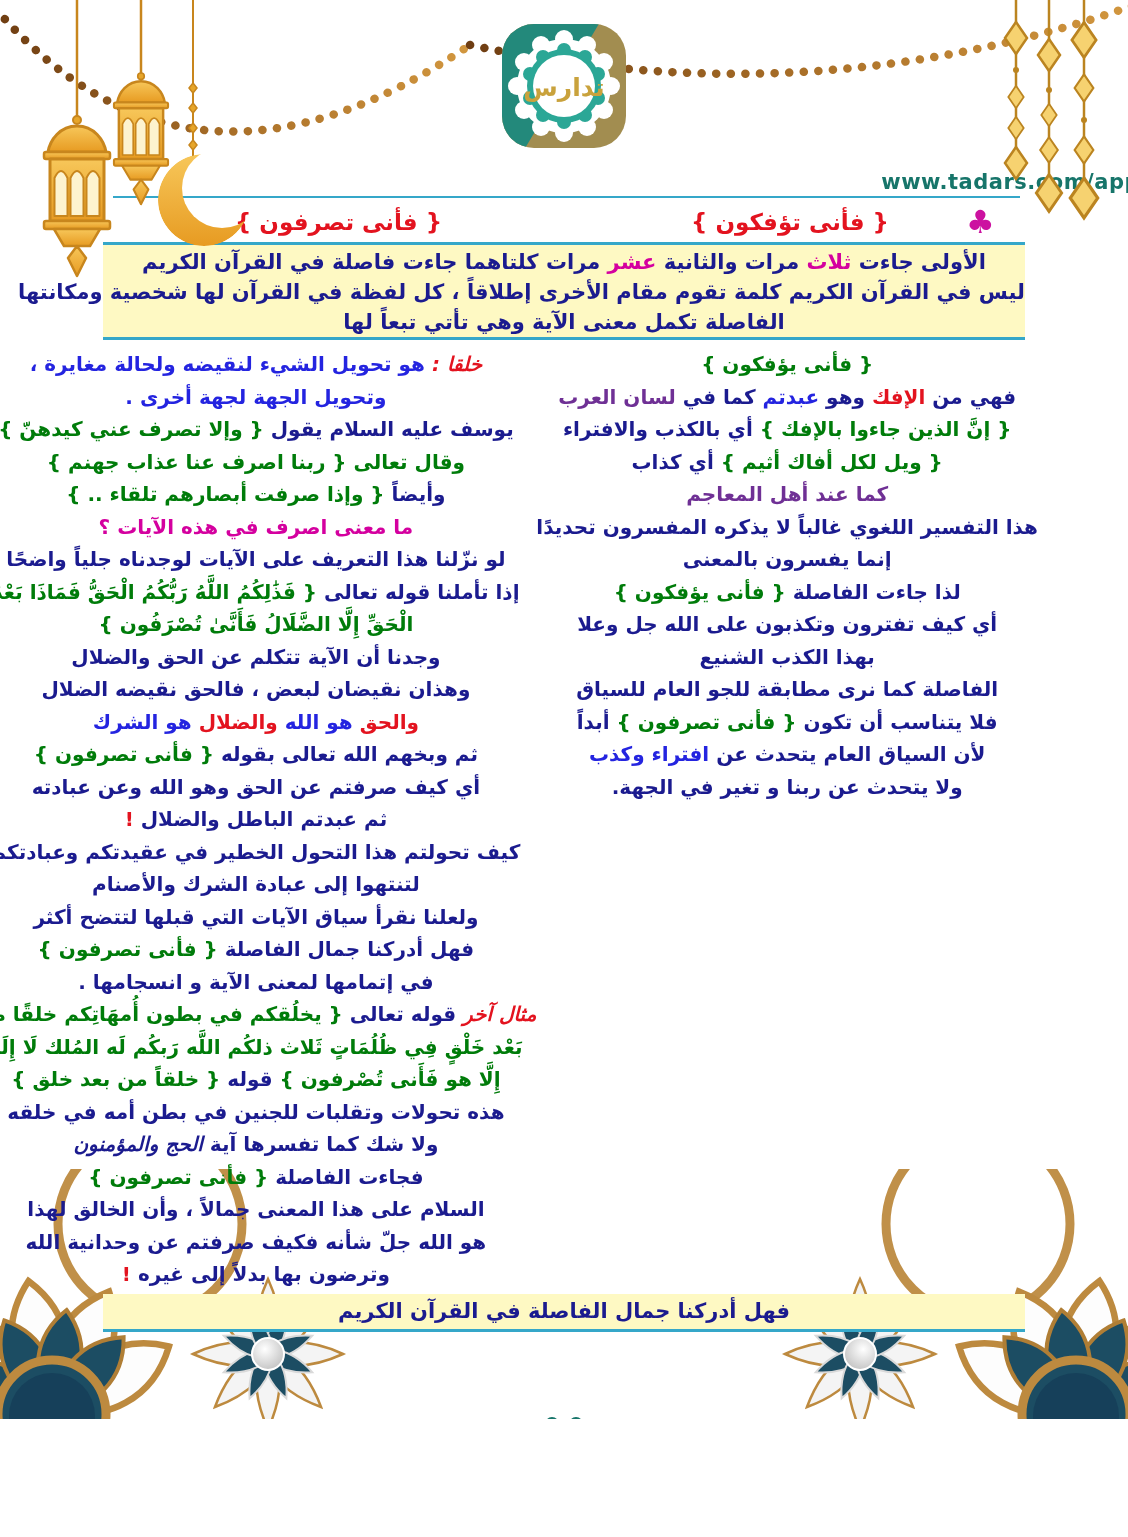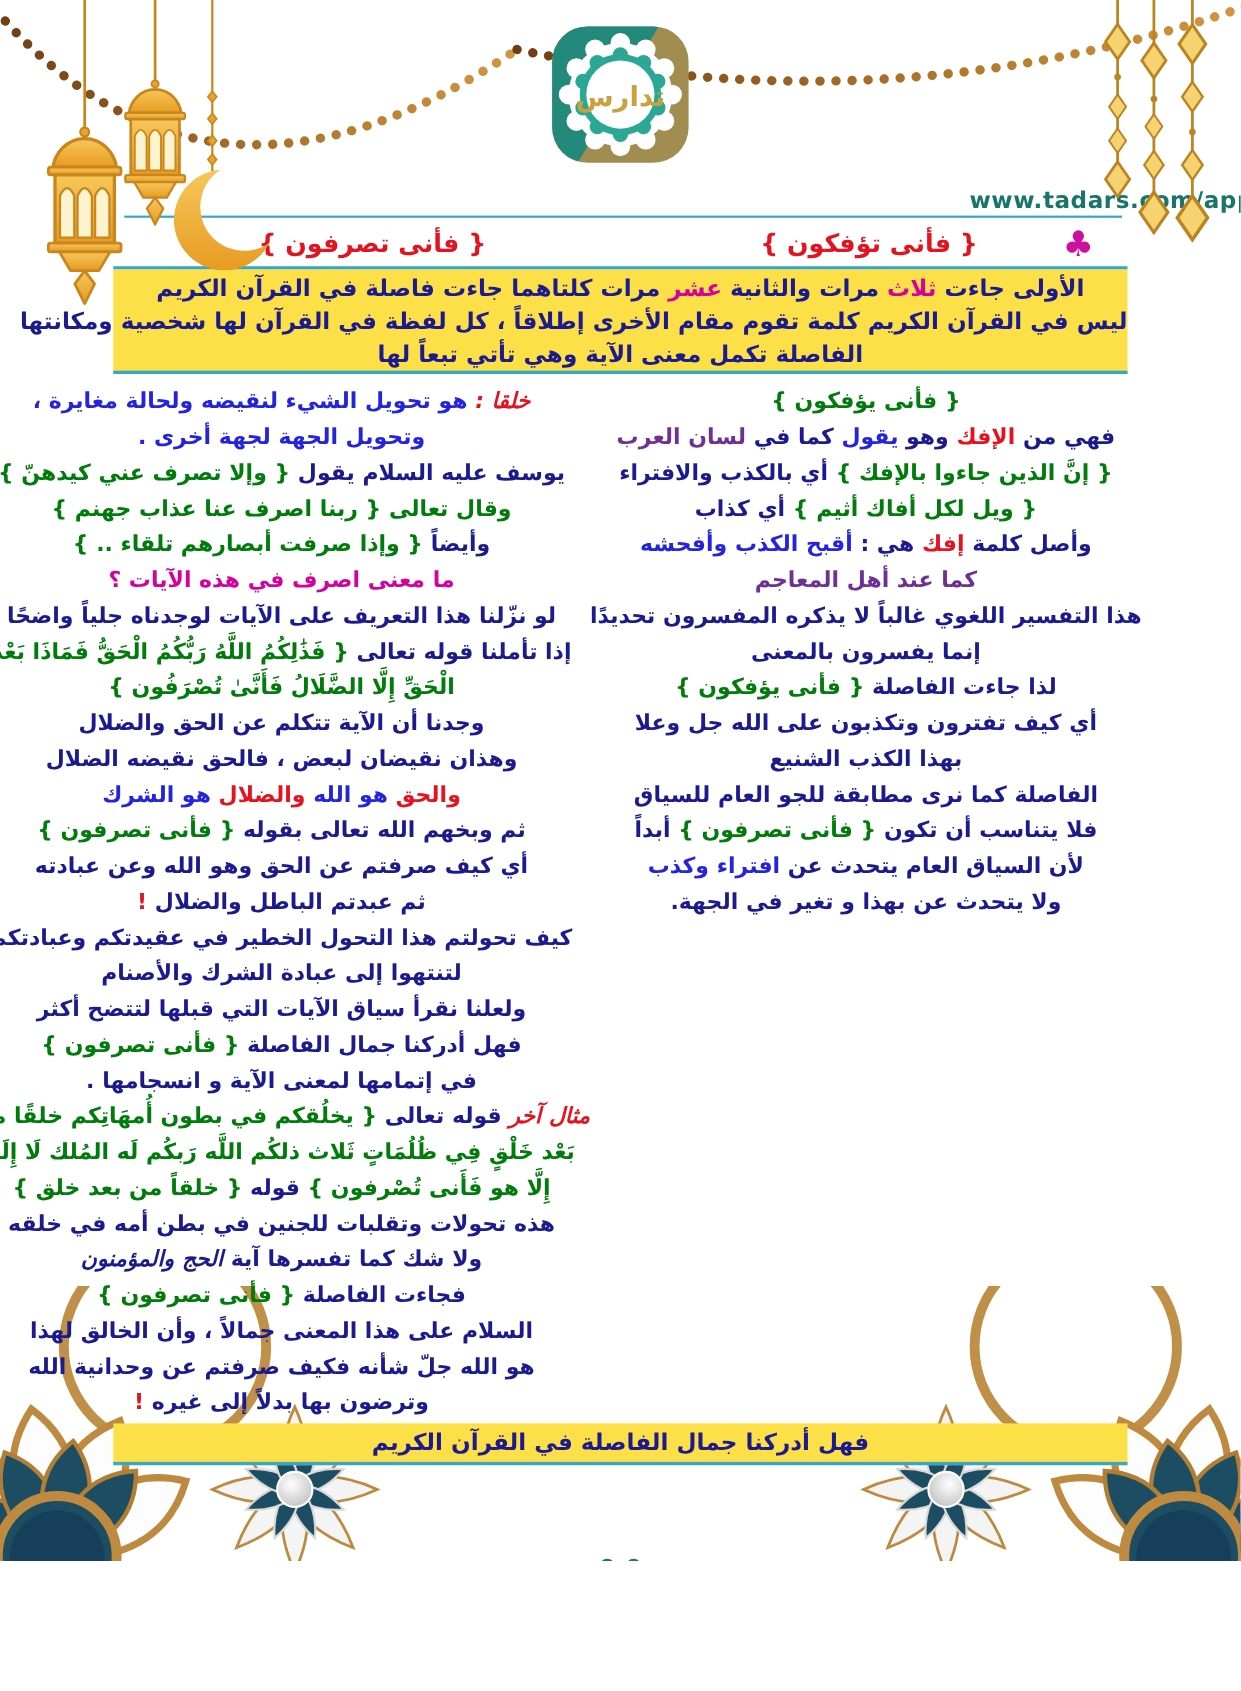--- a/index.html
+++ b/index.html
@@ -16,21 +16,21 @@
   .italic{font-style:italic}
   .red.italic,.navy.italic{font-style:italic}
   
   .rule{background:#35a7c9;height:3px;}
   .hairline{background:#35a7c9;height:2px;}
   
   .hdr-phrase{top:202px;height:40px;line-height:40px;text-align:center;
               font-size:23px;font-weight:700;color:#e3131f;direction:rtl;}
   .club{top:204px;left:966px;font-size:32px;color:#cc11a0;line-height:36px;}
   
-  .banner{left:103px;width:922px;background:#fde047;border-bottom:3px solid #35a7c9;
+  .banner{left:103px;width:922px;background:#fef9c3;border-bottom:3px solid #35a7c9;
           direction:rtl;text-align:center;}
   .banner .t-line{font-size:21px;font-weight:700;line-height:30px;white-space:nowrap;}
   .closing .t-line{font-size:21px;font-weight:700;line-height:35px;white-space:nowrap;}
   
   .cols{top:348px;left:90px;width:948px;display:flex;direction:rtl;}
   .col{flex:1 1 50%;direction:rtl;text-align:center;}
   .col .t-line{font-size:20px;font-weight:700;line-height:32.5px;white-space:nowrap;}
   
   .url{top:170px;left:12px;width:100%;text-align:right;font-size:21px;font-weight:700;color:#17756a;letter-spacing:.5px;}
   
@@ -171,34 +171,33 @@
 
   <div class="abs banner z2" style="top:245px;height:90px;padding-top:2px;">
       <div class="t-line"><span class="navy">الأولى جاءت </span><span class="magenta">ثلاث</span><span class="navy"> مرات والثانية </span><span class="magenta">عشر</span><span class="navy"> مرات كلتاهما جاءت فاصلة في القرآن الكريم</span></div>
       <div class="t-line"><span class="navy">ليس في القرآن الكريم كلمة تقوم مقام الأخرى إطلاقاً ، كل لفظة في القرآن لها شخصية ومكانتها</span></div>
       <div class="t-line"><span class="navy">الفاصلة تكمل معنى الآية وهي تأتي تبعاً لها</span></div>
     </div>
 
   <div class="abs cols z2">
     <div class="col">
         <div class="t-line"><span class="green">{ فأنى يؤفكون }</span></div>
-        <div class="t-line"><span class="navy">فهي من </span><span class="red">الإفك</span><span class="navy"> وهو </span><span class="blue">يقول</span><span class="navy"> كما في </span><span class="purple">لسان العرب</span></div>
+        <div class="t-line"><span class="navy">فهي من </span><span class="red">الإفك</span><span class="navy"> وهو </span><span class="blue">عبدتم</span><span class="navy"> كما في </span><span class="purple">لسان العرب</span></div>
         <div class="t-line"><span class="green">{ إنَّ الذين جاءوا بالإفك }</span><span class="navy"> أي بالكذب والافتراء</span></div>
         <div class="t-line"><span class="green">{ ويل لكل أفاك أثيم }</span><span class="navy"> أي كذاب</span></div>
-        <div class="t-line"><span class="navy">وأصل كلمة </span><span class="red">إفك</span><span class="navy"> هي : </span><span class="blue">أقبح الكذب وأفحشه</span></div>
         <div class="t-line"><span class="purple">كما عند أهل المعاجم</span></div>
         <div class="t-line"><span class="navy">هذا التفسير اللغوي غالباً لا يذكره المفسرون تحديدًا</span></div>
         <div class="t-line"><span class="navy">إنما يفسرون بالمعنى</span></div>
         <div class="t-line"><span class="navy">لذا جاءت الفاصلة </span><span class="green">{ فأنى يؤفكون }</span></div>
         <div class="t-line"><span class="navy">أي كيف تفترون وتكذبون على الله جل وعلا</span></div>
         <div class="t-line"><span class="navy">بهذا الكذب الشنيع</span></div>
         <div class="t-line"><span class="navy">الفاصلة كما نرى مطابقة للجو العام للسياق</span></div>
         <div class="t-line"><span class="navy">فلا يتناسب أن تكون </span><span class="green">{ فأنى تصرفون }</span><span class="navy"> أبداً</span></div>
         <div class="t-line"><span class="navy">لأن السياق العام يتحدث عن </span><span class="blue">افتراء وكذب</span></div>
-        <div class="t-line"><span class="navy">ولا يتحدث عن بهذا و تغير في الجهة.</span></div>
+        <div class="t-line"><span class="navy">ولا يتحدث عن ربنا و تغير في الجهة.</span></div>
       </div>
     <div class="col">
         <div class="t-line"><span class="red italic">خلقا : </span><span class="blue">هو تحويل الشيء لنقيضه ولحالة مغايرة ،</span></div>
         <div class="t-line"><span class="blue">وتحويل الجهة لجهة أخرى .</span></div>
         <div class="t-line"><span class="navy">يوسف عليه السلام يقول </span><span class="green">{ وإلا تصرف عني كيدهنّ }</span></div>
         <div class="t-line"><span class="green">وقال تعالى { ربنا اصرف عنا عذاب جهنم }</span></div>
         <div class="t-line"><span class="navy">وأيضاً </span><span class="green">{ وإذا صرفت أبصارهم تلقاء .. }</span></div>
         <div class="t-line"><span class="magenta">ما معنى اصرف في هذه الآيات ؟</span></div>
         <div class="t-line"><span class="navy">لو نزّلنا هذا التعريف على الآيات لوجدناه جلياً واضحًا</span></div>
         <div class="t-line"><span class="navy">إذا تأملنا قوله تعالى </span><span class="green">{ فَذَٰلِكُمُ اللَّهُ رَبُّكُمُ الْحَقُّ فَمَاذَا بَعْدَ</span></div>

